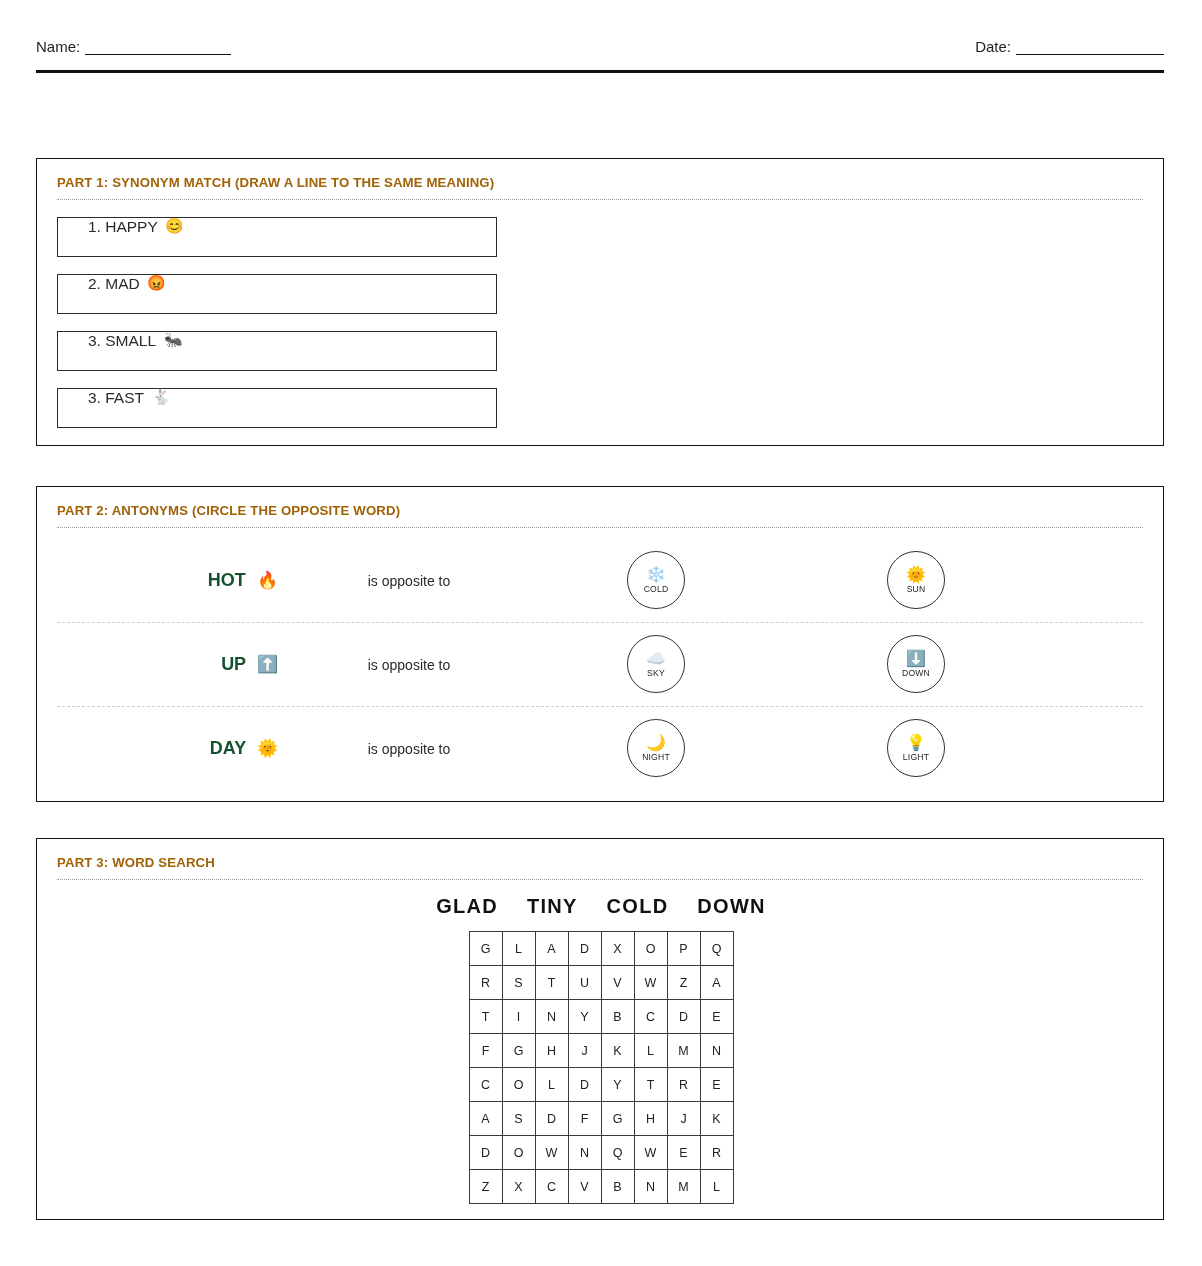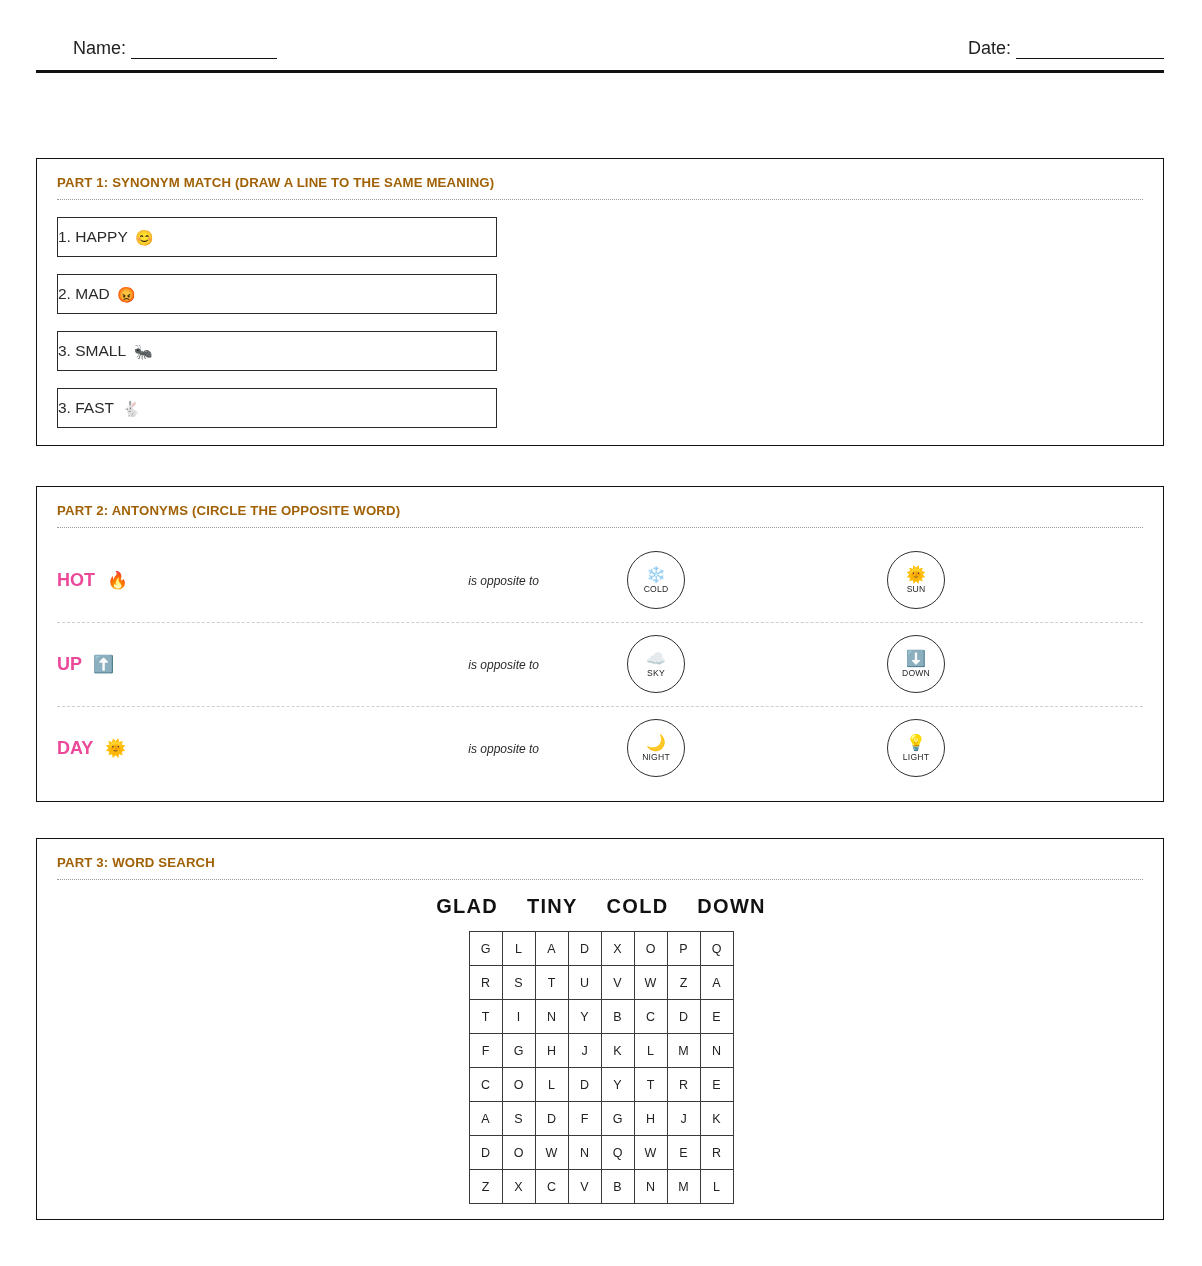--- a/index.html
+++ b/index.html
@@ -28,24 +28,23 @@
     position: absolute;
     left: 36px;
     top: 38px;
     width: 1128px;
     height: 24px;
   }
   .nd-field {
     position: absolute;
     display: flex;
     align-items: flex-end;
-    font-size: 18px;
+    font-size: 15px;
     color: #222;
     white-space: nowrap;
-    margin-left: 37px;
   }
   .nd-left  { left: 0; }
   .nd-right { right: 0; }
   .nd-rule {
     display: inline-block;
     border-bottom: 1.4px solid #111;
     margin-left: 5px;
     height: 12px;
   }
   .nd-left  .nd-rule { width: 146px; }
@@ -103,22 +102,22 @@
   #part1 { top: 158px; height: 288px; }
 
   .p1-col-left  { position: absolute; left: 20px;  top: 58px; width: 440px; }
   .p1-col-right { position: absolute; left: 674px; top: 58px; width: 436px; }
 
   .word-box {
     height: 40px;
     border: 1.1px solid #2b2b2b;
     box-sizing: border-box;
     display: flex;
-    align-items: center;
-    padding-left: 0;
+    align-items: flex-start;
+    padding-left: 30px;
     font-size: 15.5px;
     color: #2a2a2a;
     margin-bottom: 17px;
     background: #fff;
   }
   .word-box .emoji {
     margin-left: 8px;
     font-size: 15px;
     line-height: 1;
   }
@@ -136,34 +135,33 @@
     position: relative;
     height: 83px;
     display: flex;
     align-items: center;
     border-bottom: 1px dashed #cfcfcf;
   }
   .p2-row:last-child { border-bottom: none; }
 
   .p2-word {
     width: 222px;
-    text-align: left;
+    text-align: right;
     font-size: 18px;
     font-weight: bold;
-    color: #ec4899;
+    color: #14532d;
     white-space: nowrap;
   }
   .p2-word .emoji { font-weight: normal; margin-left: 7px; font-size: 17px; }
 
   .p2-phrase {
     width: 260px;
-    text-align: right;
-    font-size: 12px;
+    text-align: center;
+    font-size: 14px;
     color: #2a2a2a;
-    font-style: italic;
   }
 
   .p2-options {
     flex: 1;
     position: relative;
     height: 83px;
   }
   .opt-circle {
     position: absolute;
     top: 12px;

